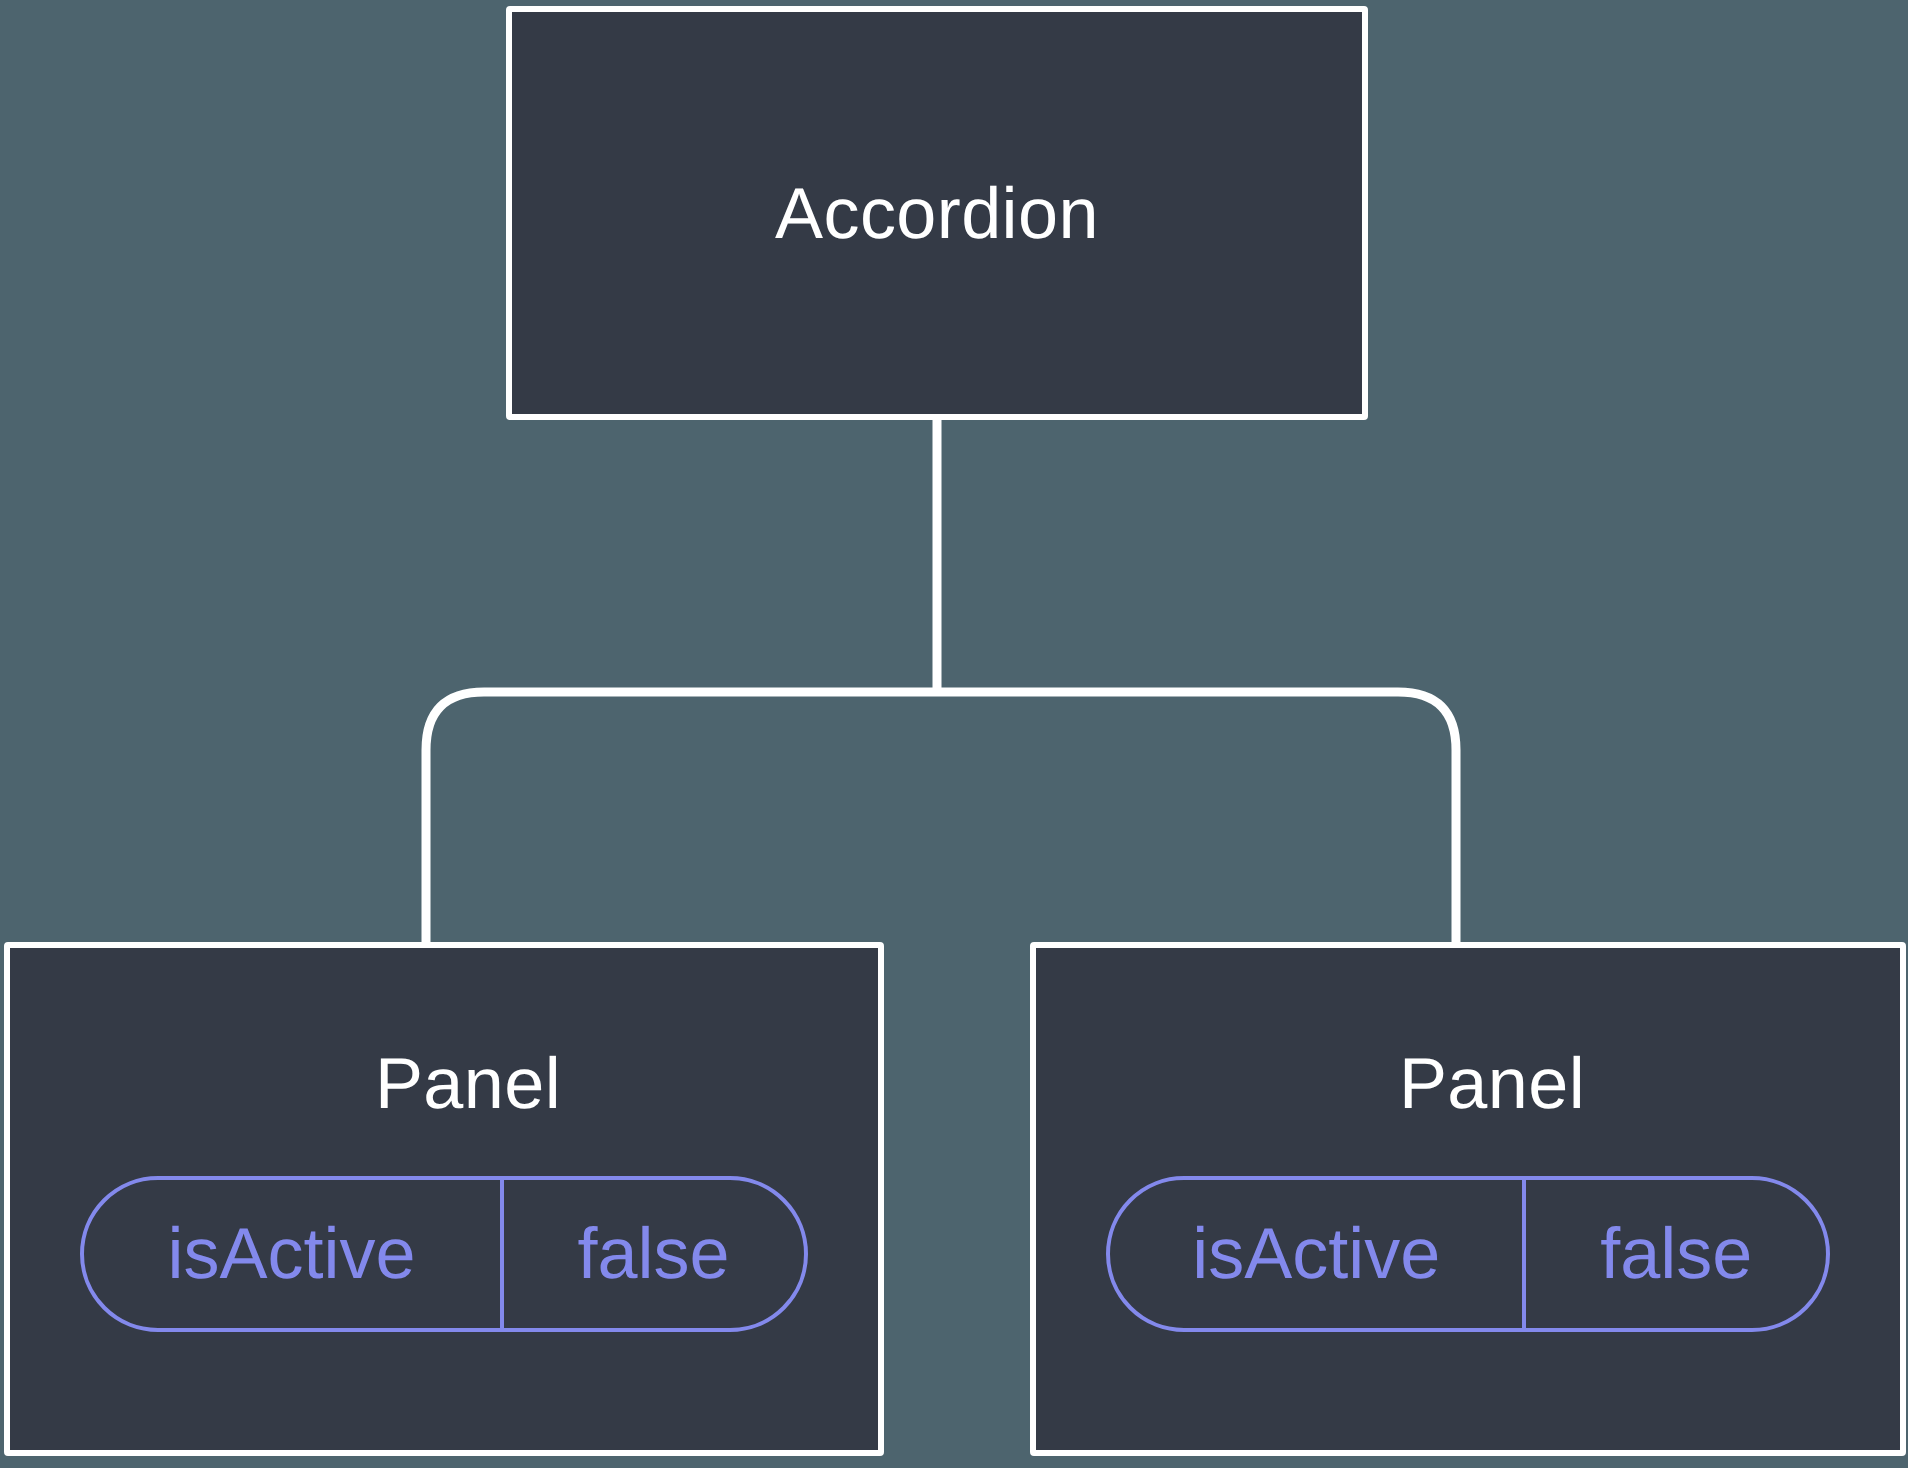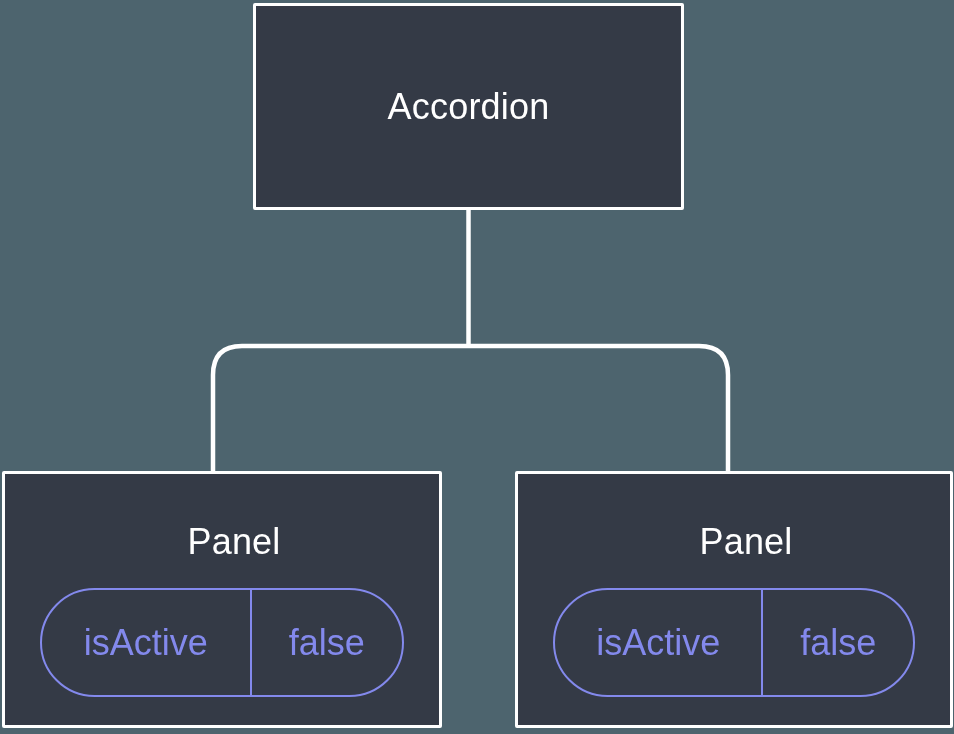--- a/index.html
+++ b/index.html
@@ -66,21 +66,21 @@
     position: absolute;
     left: 0; right: 0;
     top: 46px;
     line-height: 44px;
     padding-left: 24px;
   }
   .state-pill {
     position: absolute;
     left: 35px; right: 35px;
     top: 114px;
-    height: 109px;
+    height: 78px;
     border: 2.5px solid var(--state-accent, #8389ec);
     border-radius: 60px;
     display: flex;
     align-items: stretch;
     overflow: hidden;
   }
   .state-cell {
     display: flex;
     align-items: center;
     justify-content: center;

